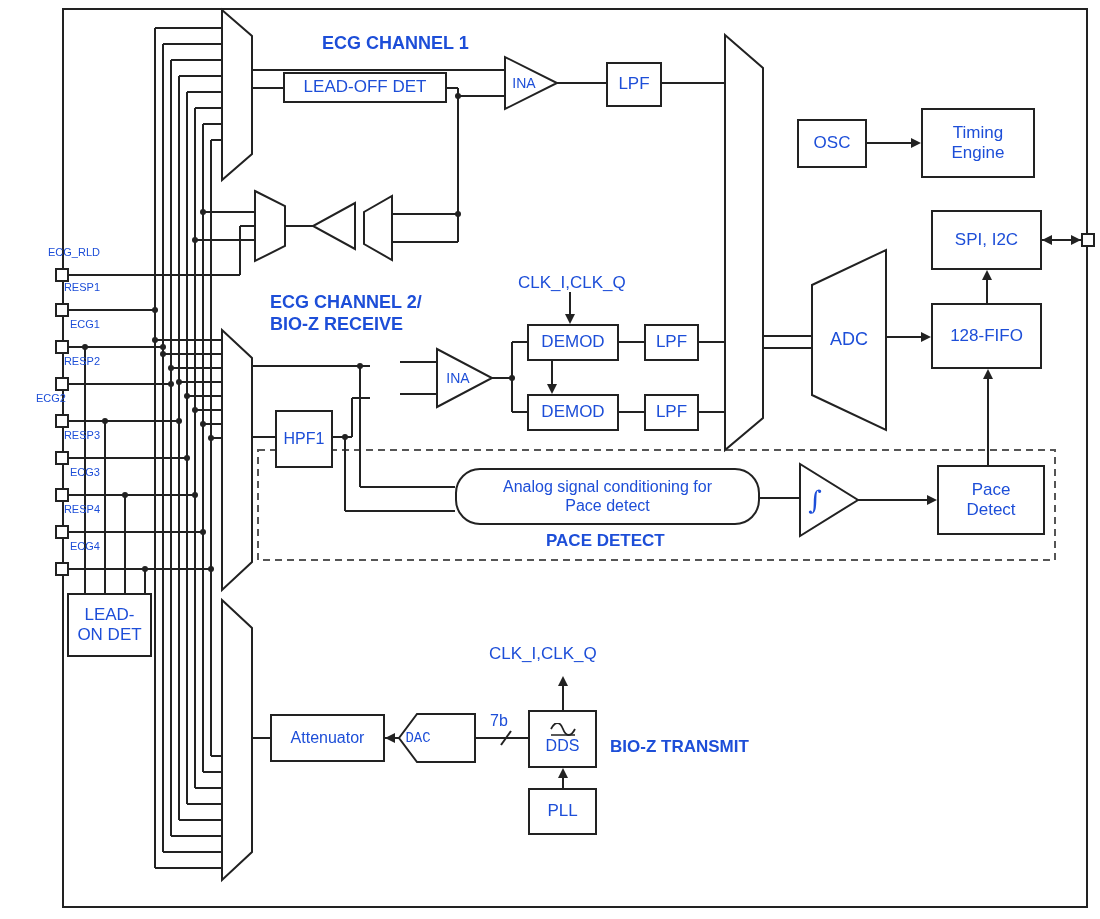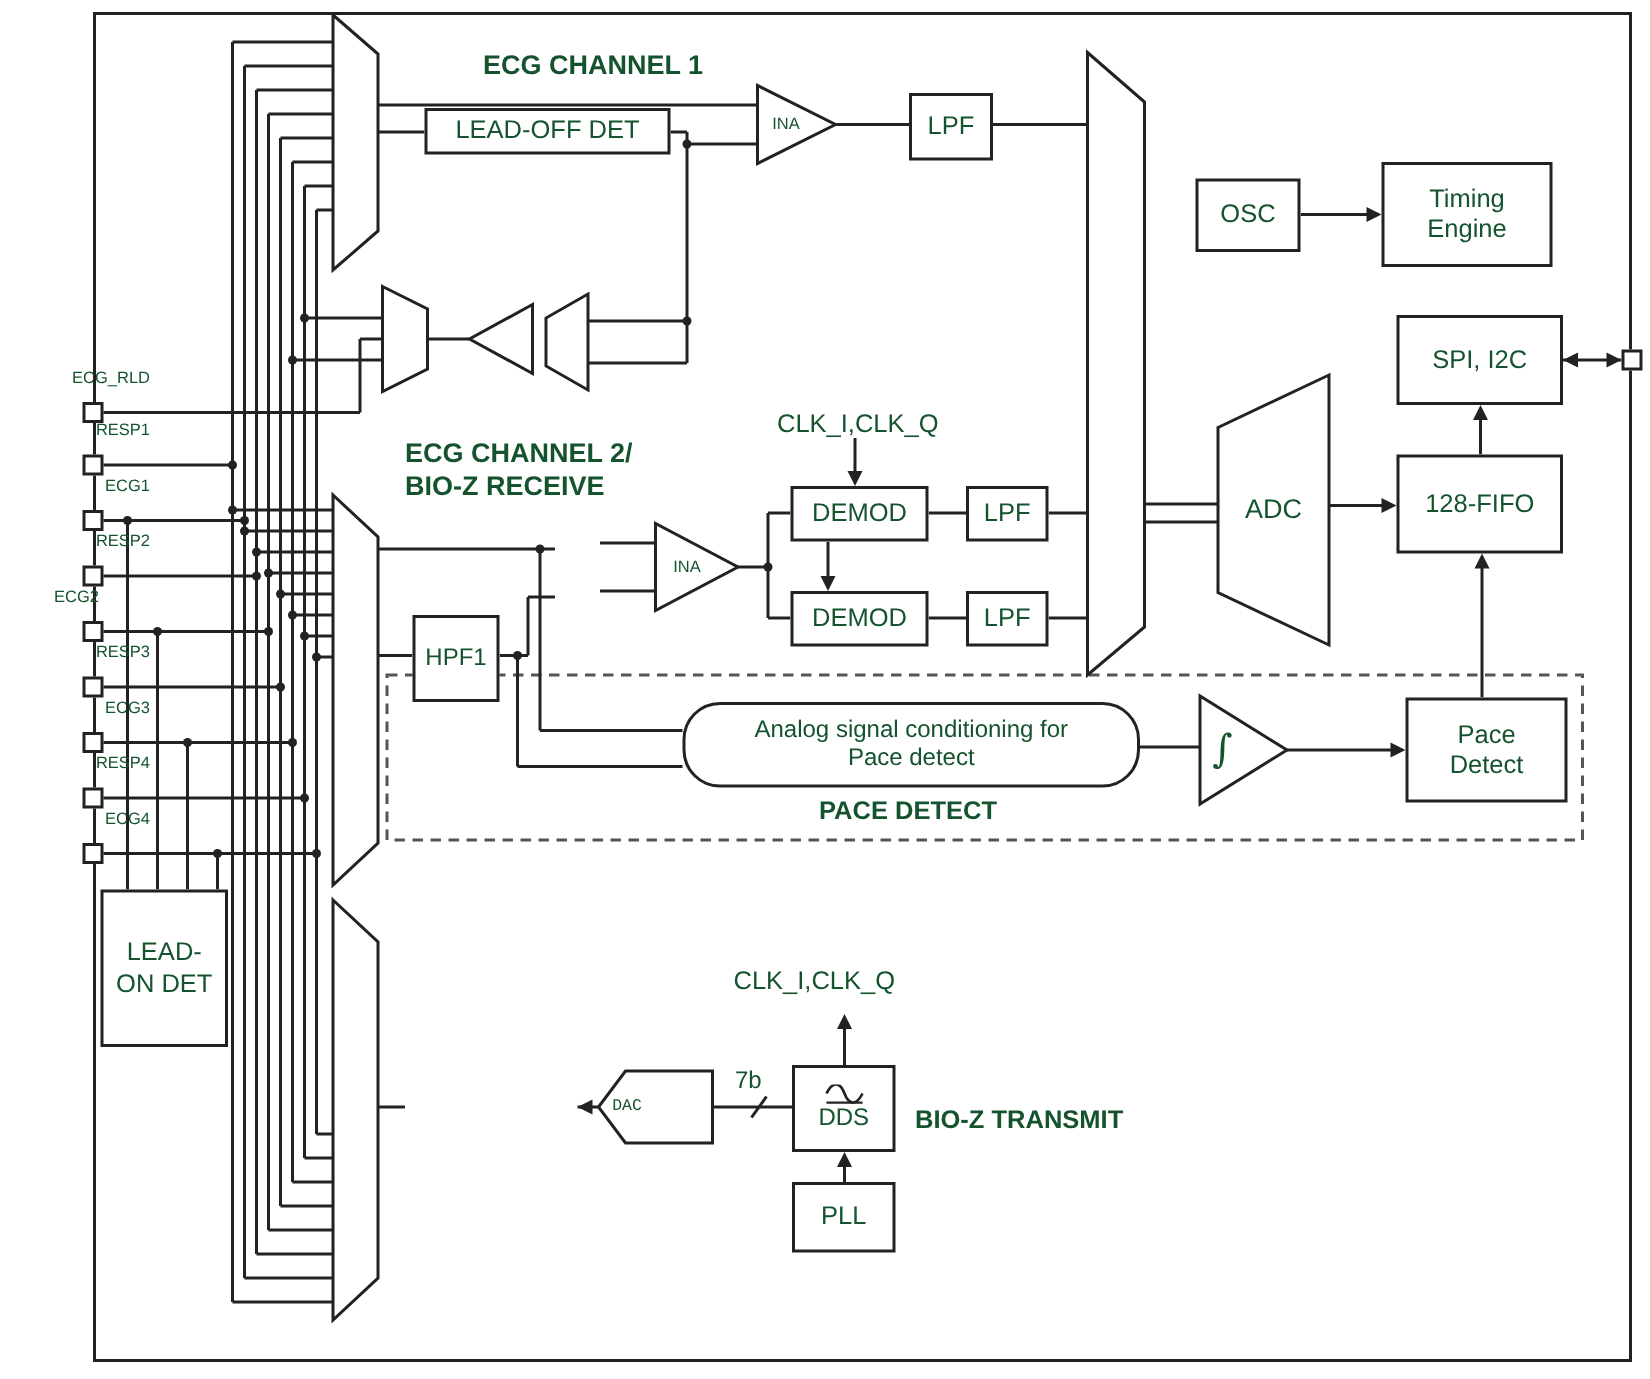--- a/index.html
+++ b/index.html
@@ -1,29 +1,29 @@
 <!DOCTYPE html>
 <html><head>
 <meta charset="utf-8">
 <style>
   html,body{margin:0;padding:0;background:#fff;}
   #stage{position:relative;width:1100px;height:919px;background:#fff;
-         font-family:"Liberation Sans", sans-serif;color:#14532d;overflow:hidden;}
+         font-family:"Liberation Sans", sans-serif;color:#1d4ed8;overflow:hidden;}
   #chip{position:absolute;left:62px;top:8px;width:1026px;height:900px;
         border:2px solid #222;box-sizing:border-box;background:transparent;}
   svg.layer{position:absolute;left:0;top:0;width:1100px;height:919px;}
   .box{position:absolute;box-sizing:border-box;border:2px solid #222;background:#fff;
        display:flex;flex-direction:column;align-items:center;justify-content:center;
        font-size:17px;line-height:1.18;text-align:center;}
   .lbl{position:absolute;font-size:17px;white-space:nowrap;}
   .bold{font-weight:bold;}
   .pinlbl{position:absolute;width:98px;left:2px;text-align:right;font-size:11px;}
   .pin{position:absolute;width:14px;height:14px;background:#fff;border:2px solid #222;box-sizing:border-box;}
   .flabel{position:absolute;background:transparent;border:none;display:flex;align-items:center;
-          justify-content:center;font-size:11px;}
+          justify-content:center;font-size:14px;}
   .glyph{font-family:"DejaVu Serif", serif;font-style:italic;font-size:26px;}
   .ddswave{display:block;margin-bottom:1px;}
 </style>
 </head>
 <body>
 
 <div id="stage">
 
   <svg class="layer" viewBox="0 0 1100 919" xmlns="http://www.w3.org/2000/svg">
     <g stroke="#222" stroke-width="2" fill="none">
@@ -268,23 +268,26 @@
     <span>HPF1</span>
   </div>
   <div class="box" style="left:455px;top:468px;width:305px;height:57px;font-size:16px;border-radius:25px;">
     <span>Analog signal conditioning for</span>
     <span>Pace detect</span>
   </div>
   <div class="box" style="left:937px;top:465px;width:108px;height:70px;">
     <span>Pace</span>
     <span>Detect</span>
   </div>
-  <div class="box" style="left:67px;top:593px;width:85px;height:105px;">
+  <div class="box" style="left:67px;top:593px;width:85px;height:64px;">
     <span>LEAD-</span>
     <span>ON DET</span>
+  </div>
+  <div class="box" style="left:270px;top:714px;width:115px;height:48px;font-size:16px;">
+    <span>Attenuator</span>
   </div>
   <div class="box" style="left:528px;top:710px;width:69px;height:58px;font-size:16px;">
     <svg class="ddswave" width="30" height="13" viewBox="0 0 30 13">
       <path d="M3,6 C7,-2 12,-2 15,6 C18,14 23,14 27,6" fill="none" stroke="#222" stroke-width="1.8"></path>
       <line x1="3" y1="12" x2="27" y2="12" stroke="#222" stroke-width="1.5"></line>
     </svg>
     <span>DDS</span>
   </div>
   <div class="box" style="left:528px;top:788px;width:69px;height:47px;">
     <span>PLL</span>

